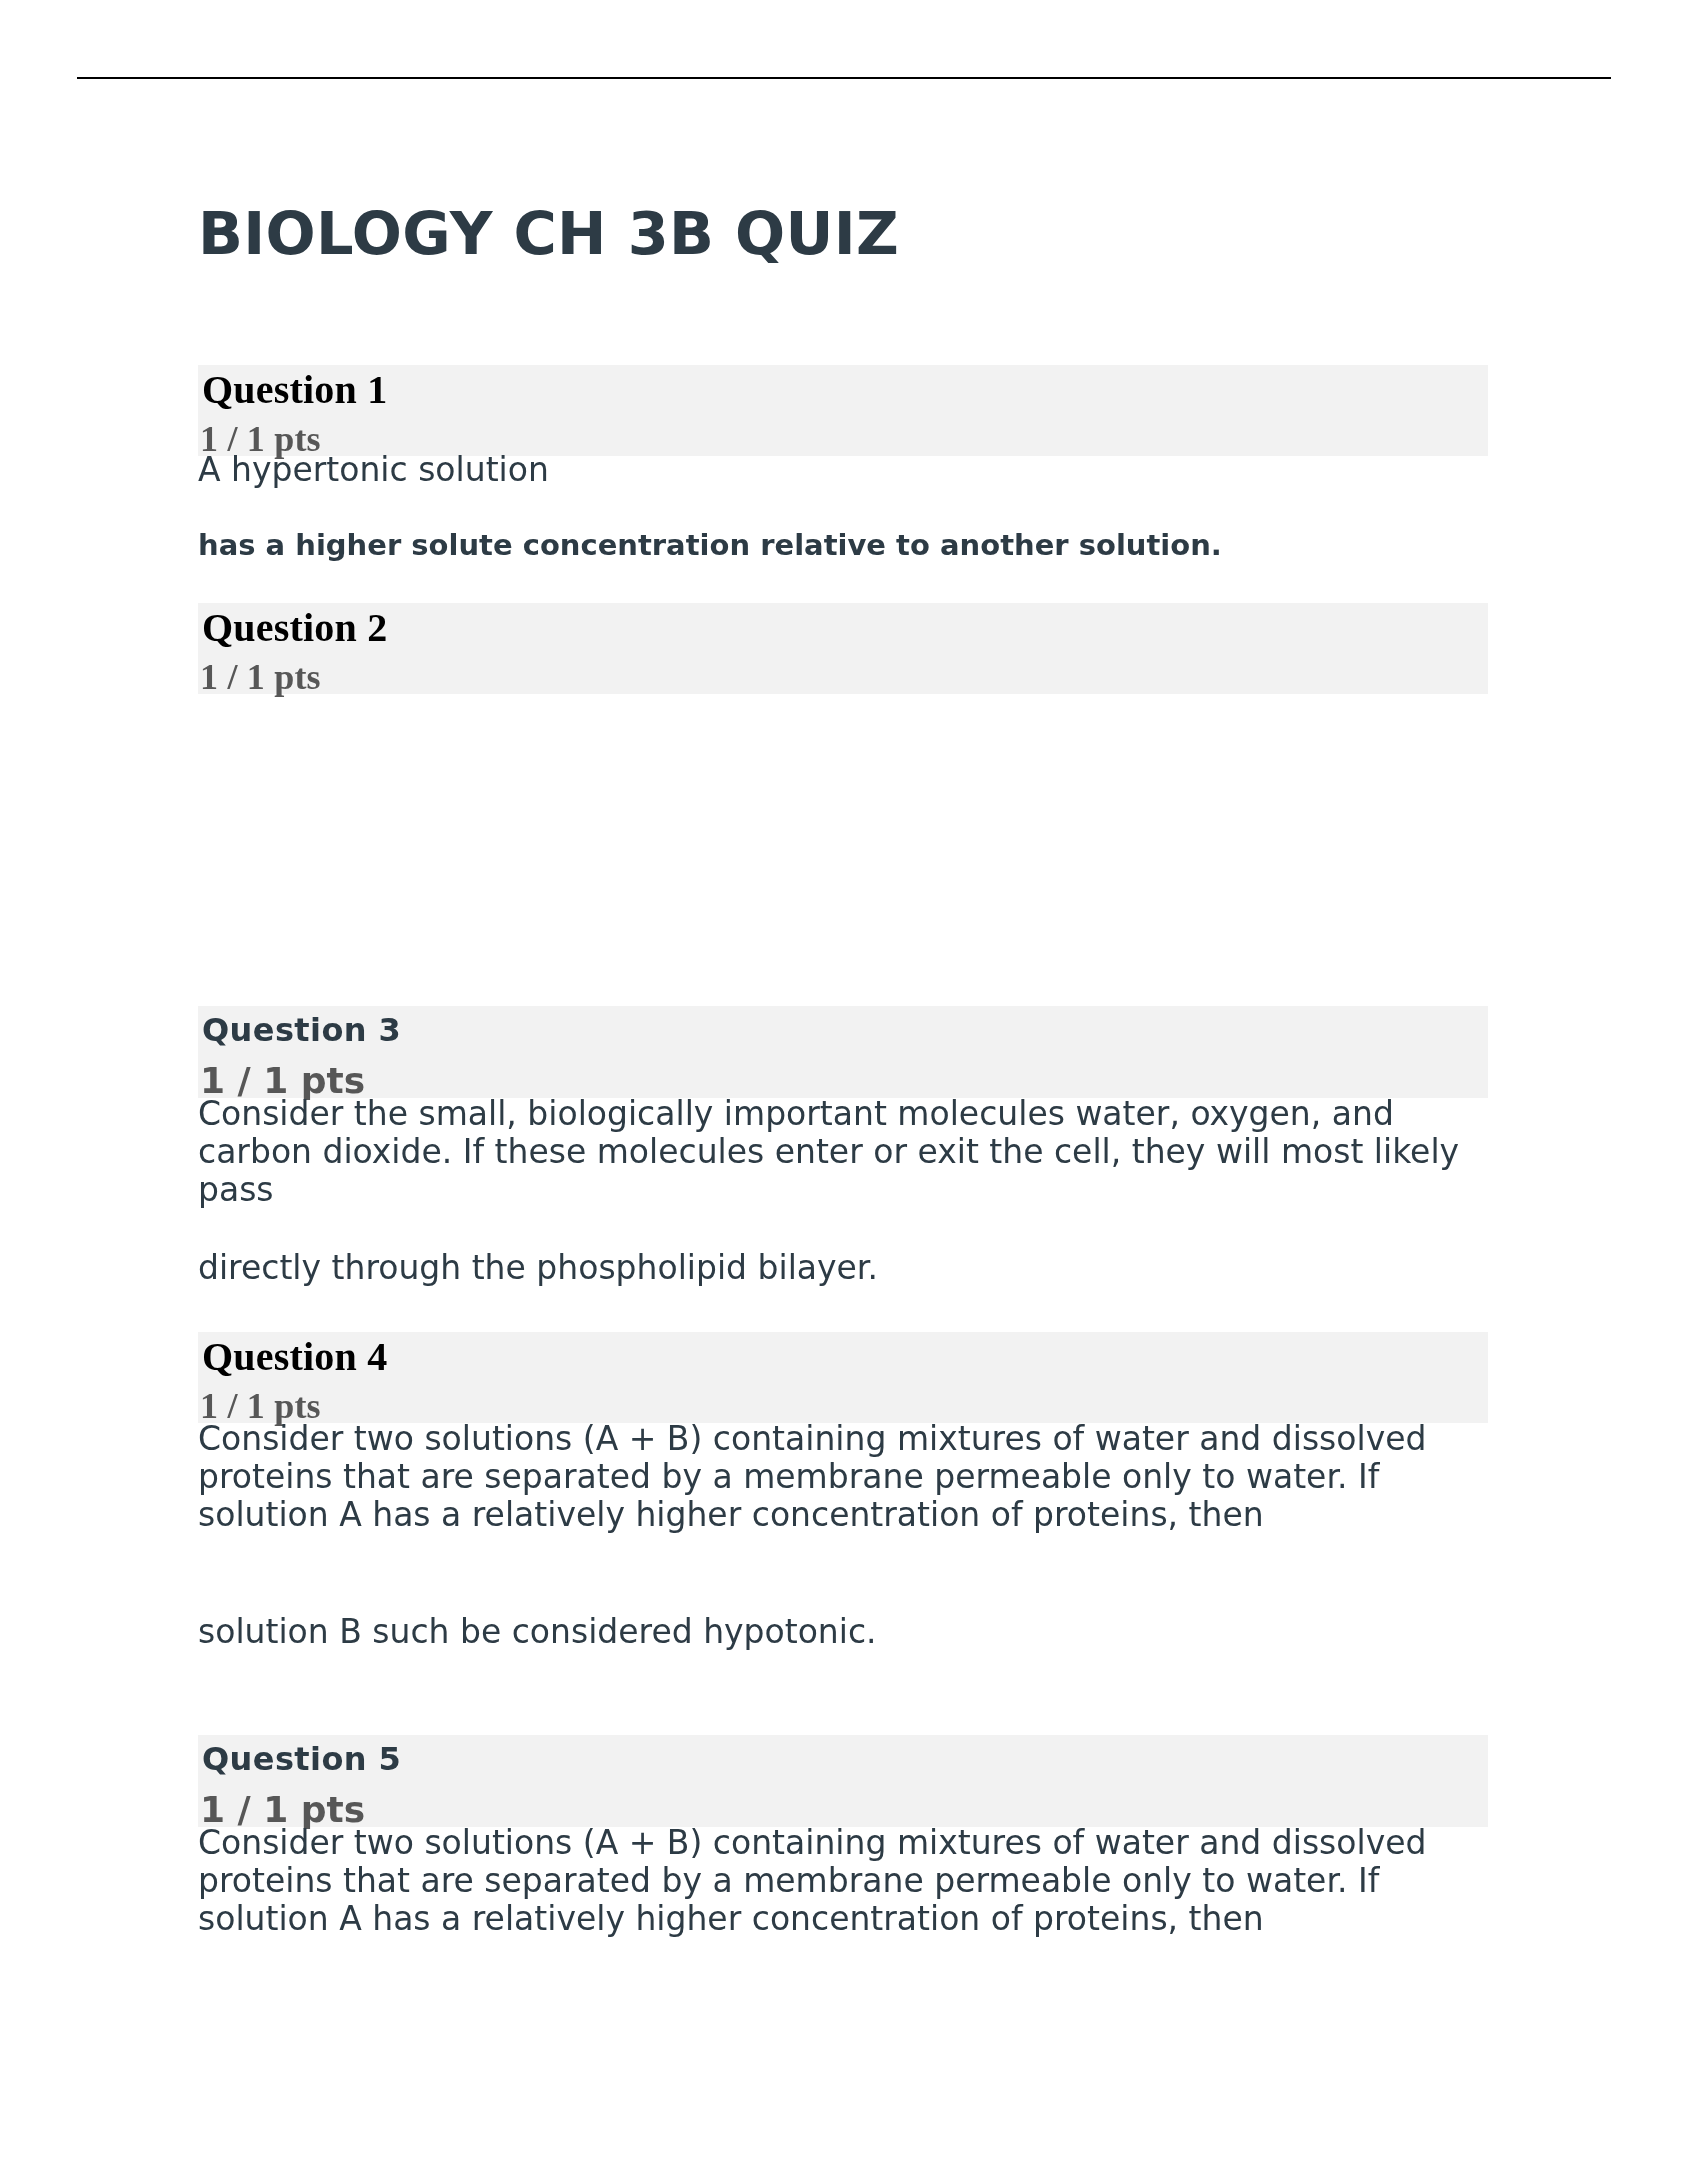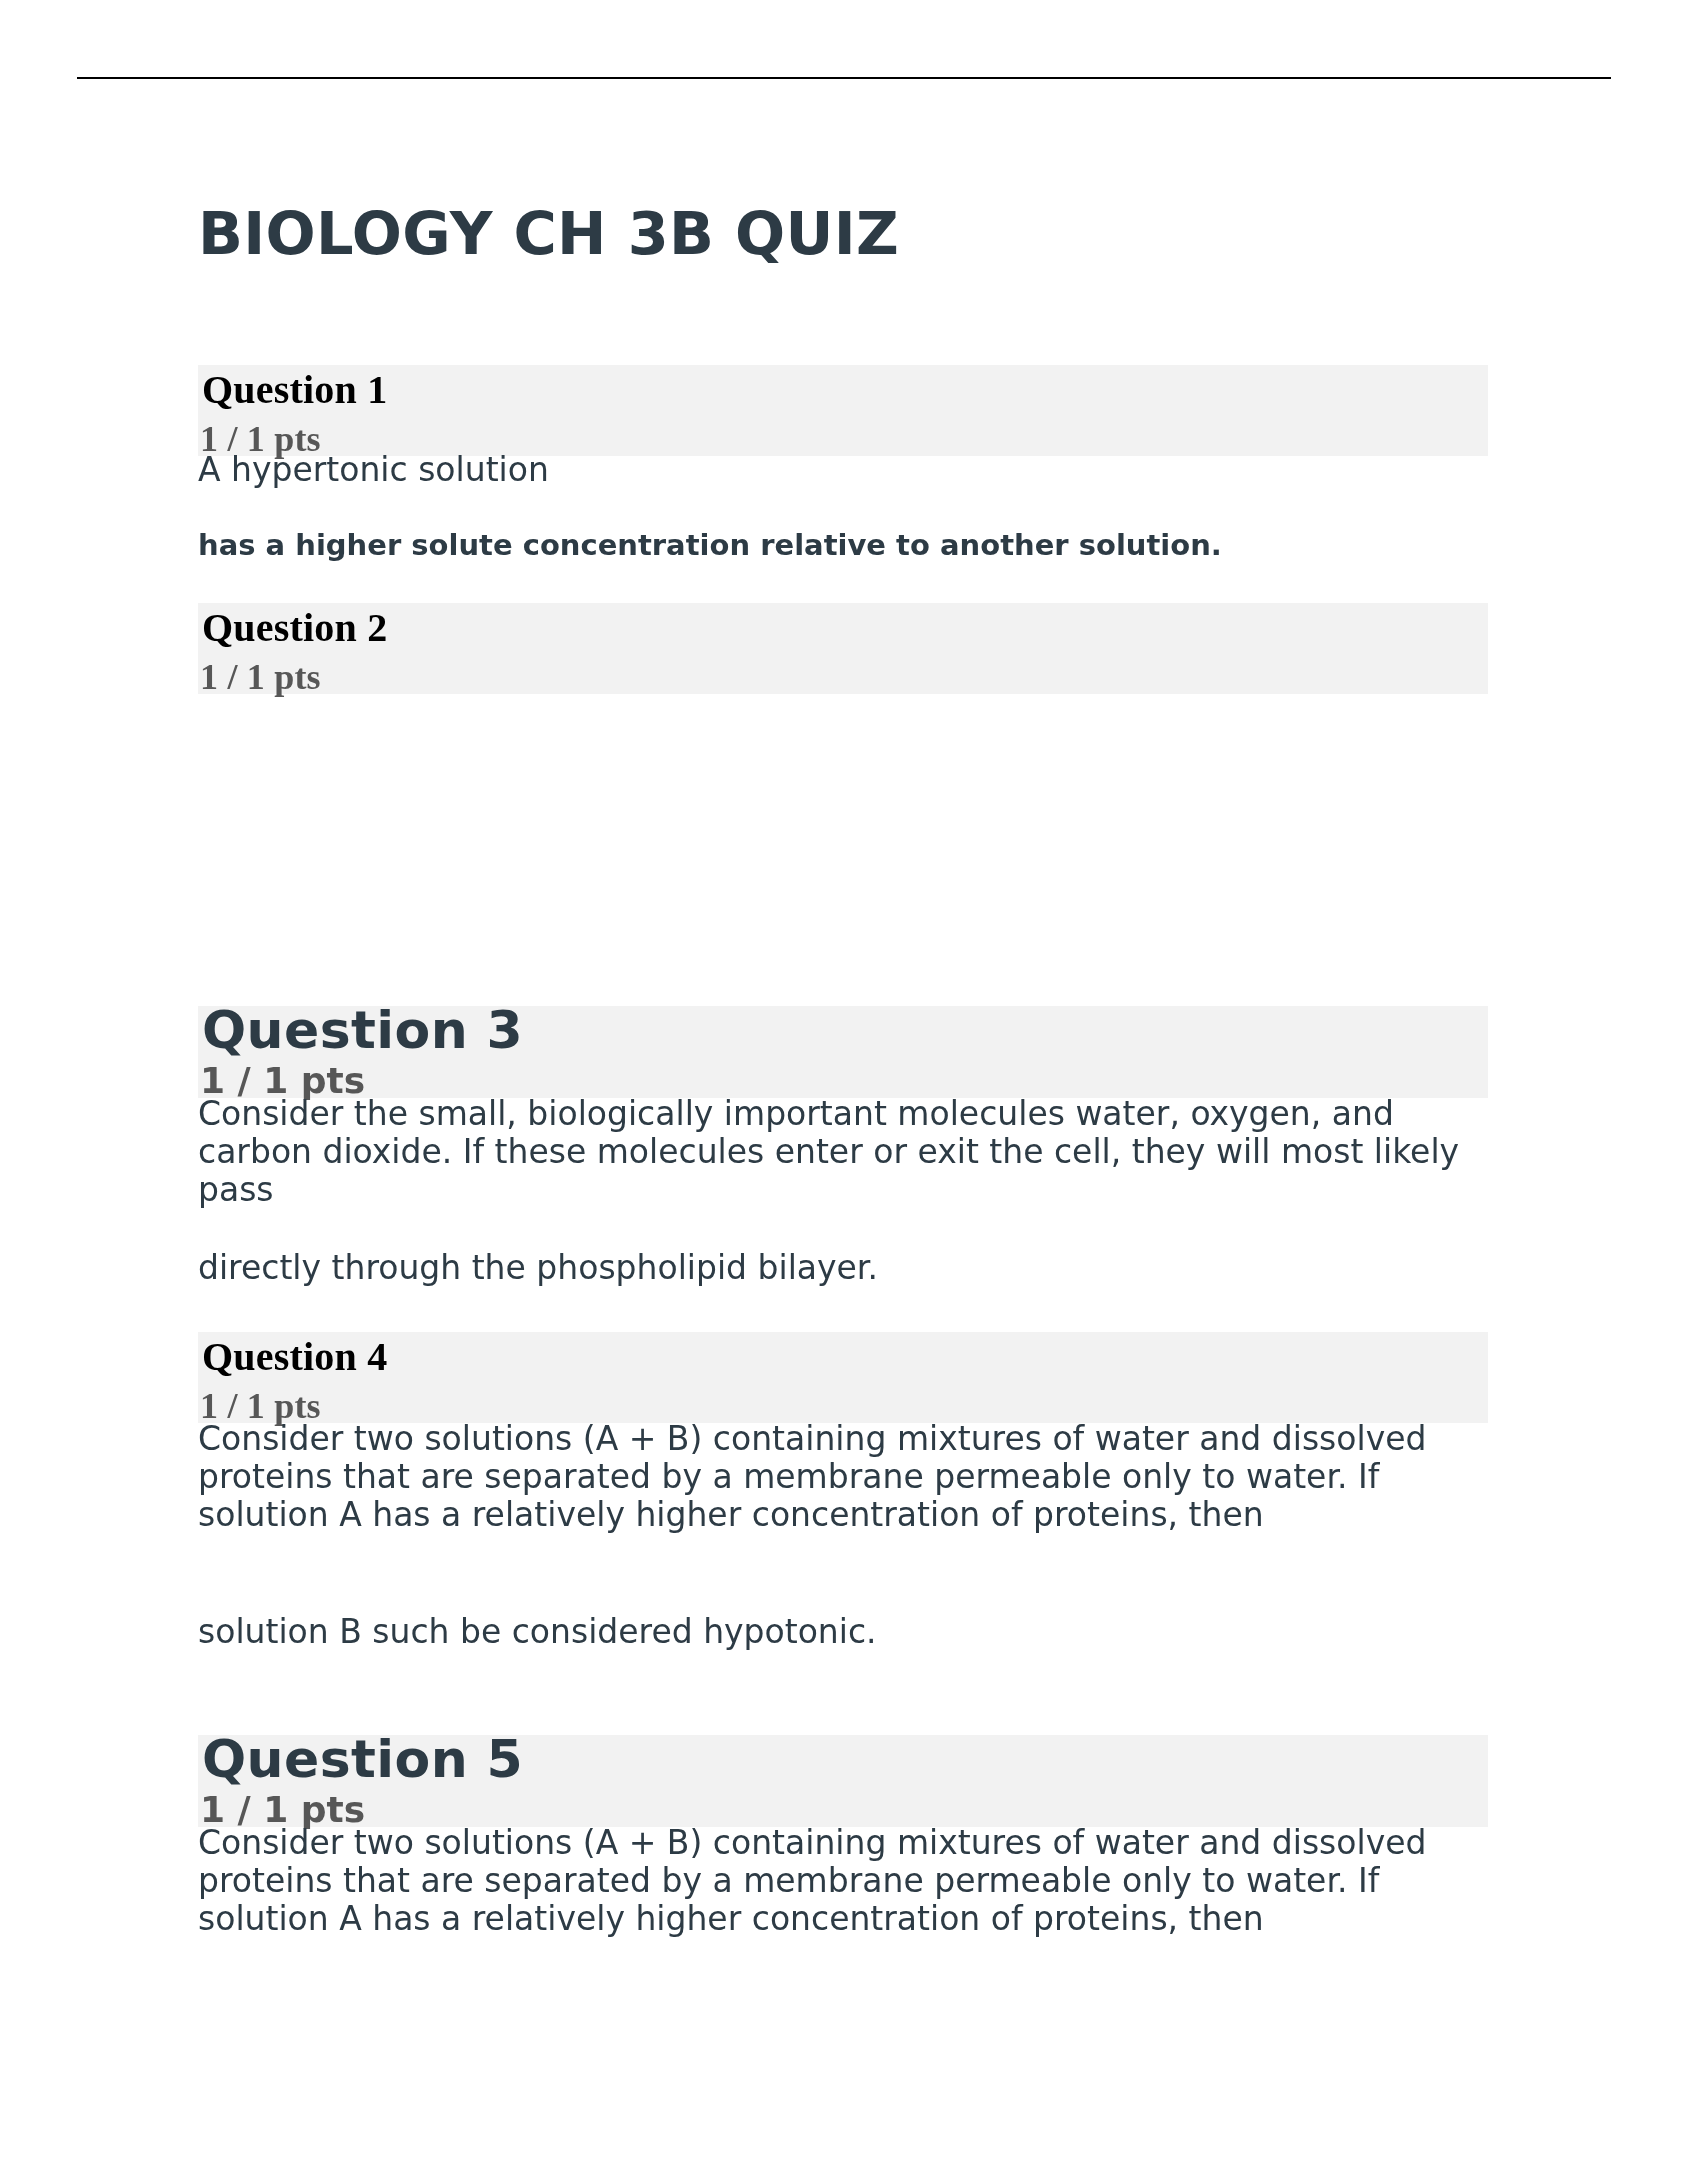--- a/index.html
+++ b/index.html
@@ -29,21 +29,21 @@
   .style-serif .qhead { height:91px; }
   .style-sans  .qhead { height:92px; }
   .qhead .q-title  { margin:4px; }
   .qhead .q-points { margin:2px; }
 
   .style-serif .q-title  { font-family:"Liberation Serif", serif; font-weight:bold;
                            font-size:40px; line-height:49px; letter-spacing:0.2px; color:#000000; }
   .style-serif .q-points { font-family:"Liberation Serif", serif; font-weight:bold;
                            font-size:36px; line-height:42px; letter-spacing:0.2px; color:#575757; }
   .style-sans  .q-title  { font-family:"DejaVu Sans", sans-serif; font-weight:bold;
-                           font-size:52px; line-height:48px; letter-spacing:0.4px; color:#2d3b45; }
+                           font-size:32px; line-height:48px; letter-spacing:0.4px; color:#2d3b45; }
   .style-sans  .q-points { font-family:"DejaVu Sans", sans-serif; font-weight:bold;
                            font-size:36px; line-height:45px; color:#575757; }
 
   
   .q-body, .q-answer {
     position:absolute; left:198px; width:1290px; margin:0;
     font-family:"DejaVu Sans", sans-serif; font-size:33px; line-height:38px; color:#2d3b45;
   }
   .q-answer.bold { font-weight:bold; font-size:29px; line-height:33px; }
 </style>

